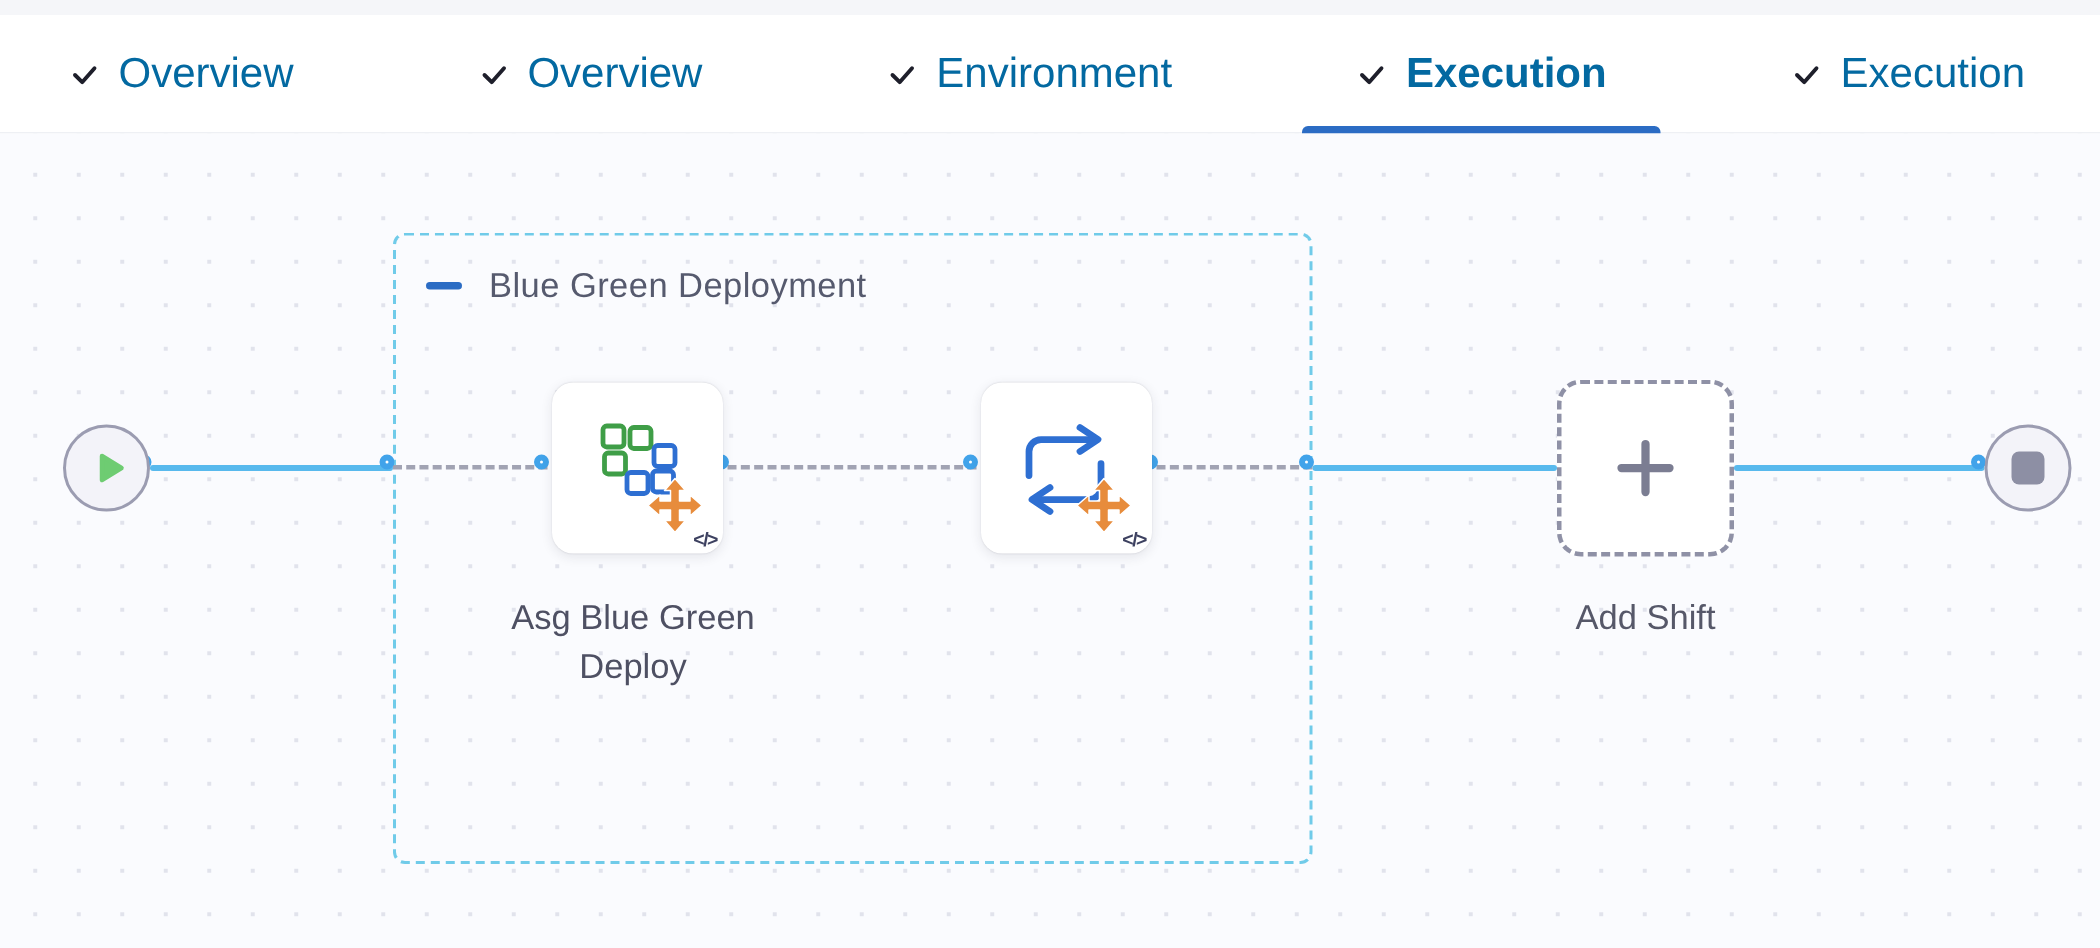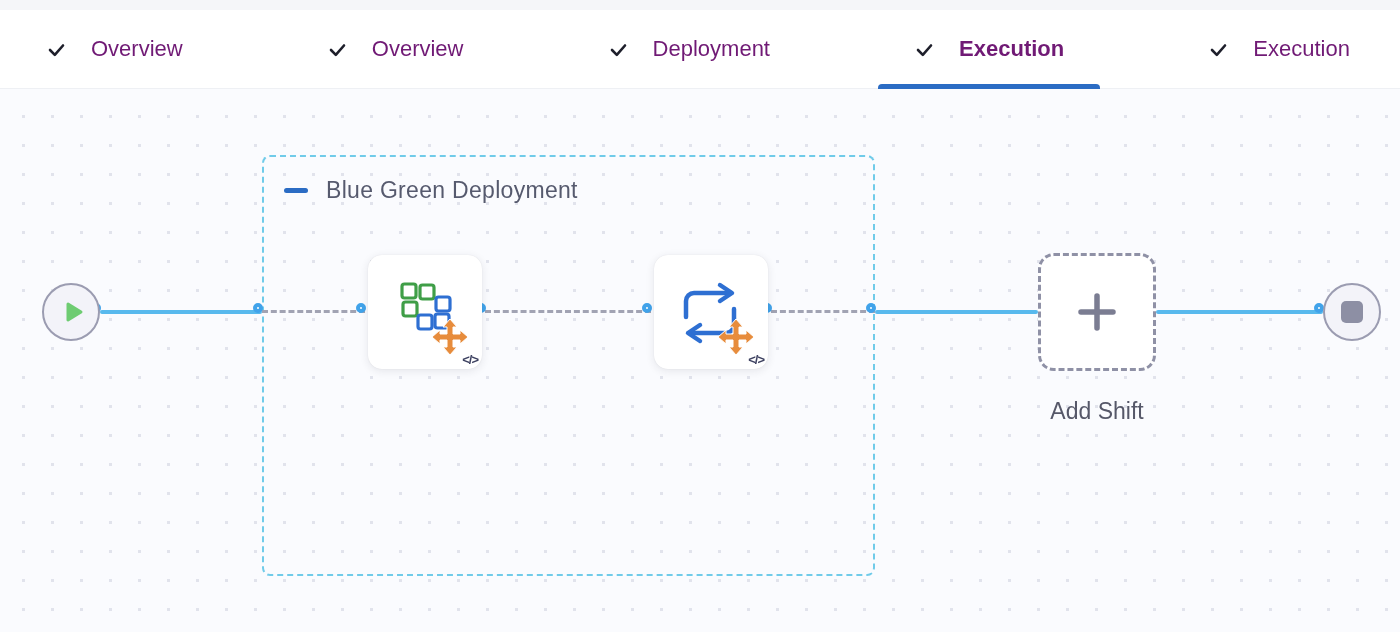--- a/index.html
+++ b/index.html
@@ -6,22 +6,22 @@
   html,body { width:1400px; height:632px; background:#ffffff; font-family:"Liberation Sans", sans-serif; overflow:hidden; }
   .app { position:relative; width:1400px; height:632px; }
 
   
   .topstrip { position:absolute; left:0; top:0; width:1400px; height:10px; background:#f5f6f9; }
 
   
   .tabbar { position:absolute; left:0; top:10px; width:1400px; height:79px; background:#ffffff;
             display:flex; align-items:stretch; justify-content:space-between; padding:0 14px 0 10px;
             border-bottom:1px solid #eef0f4; }
-  .tab { position:relative; display:flex; align-items:center; gap:24px; padding:0 36px; height:100%;
-         font-size:22px; color:#701a75; cursor:pointer; white-space:nowrap; }
+  .tab { position:relative; display:flex; align-items:center; gap:12px; padding:0 36px; height:100%;
+         font-size:28px; color:#0369a1; cursor:pointer; white-space:nowrap; }
   .tab .check-icon { display:flex; align-items:center; }
   .tab.active { font-weight:700;justify-content:space-between; }
   .tab-indicator { position:absolute; left:0; right:0; bottom:-1px; height:5px; background:#2b6cc4;
                    border-radius:4px 4px 0 0; }
 
   
   .canvas { position:absolute; left:0; top:89px; width:1400px; height:543px; background:#fafbfe;
             background-image:radial-gradient(circle, #e1e3ec 1.5px, transparent 1.6px);
             background-size:29px 29px; background-position:9px 13px; }
 
@@ -83,21 +83,21 @@
           </svg>
       </span>
       <span>Overview</span>
     </div>
     <div class="tab">
       <span class="check-icon">
         <svg width="21" height="21" viewBox="0 0 21 21">
             <path d="M4 11 L8.8 15.8 L17 6.5" fill="none" stroke="#1e1f2b" stroke-width="2.6" stroke-linecap="round" stroke-linejoin="round"></path>
           </svg>
       </span>
-      <span>Deployment</span>
+      <span>Environment</span>
     </div>
     <div class="tab active">
       <span class="check-icon">
         <svg width="21" height="21" viewBox="0 0 21 21">
             <path d="M4 11 L8.8 15.8 L17 6.5" fill="none" stroke="#1e1f2b" stroke-width="2.6" stroke-linecap="round" stroke-linejoin="round"></path>
           </svg>
       </span>
       <span>Execution</span>
       <span class="tab-indicator"></span>
     </div>
@@ -174,16 +174,17 @@
     <div class="add-step">
       <svg width="48" height="48" viewBox="0 0 48 48">
         <path d="M24 8 V40 M8 24 H40" fill="none" stroke="#7b7d92" stroke-width="5.5" stroke-linecap="round"></path>
       </svg>
     </div>
 
     <div class="round-node" style="left:1323px;">
       <span class="stop-square"></span>
     </div>
 
+    <div class="node-label" style="left:322px; width:200px;">Asg Blue Green Deploy</div>
     <div class="node-label" style="left:1017px; width:160px; color:#565869;">Add Shift</div>
 
   </div>
 </div>
 
 </body></html>

